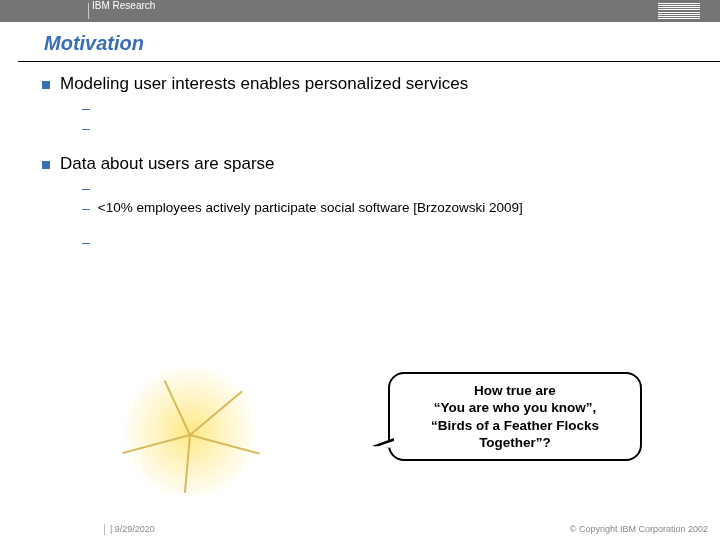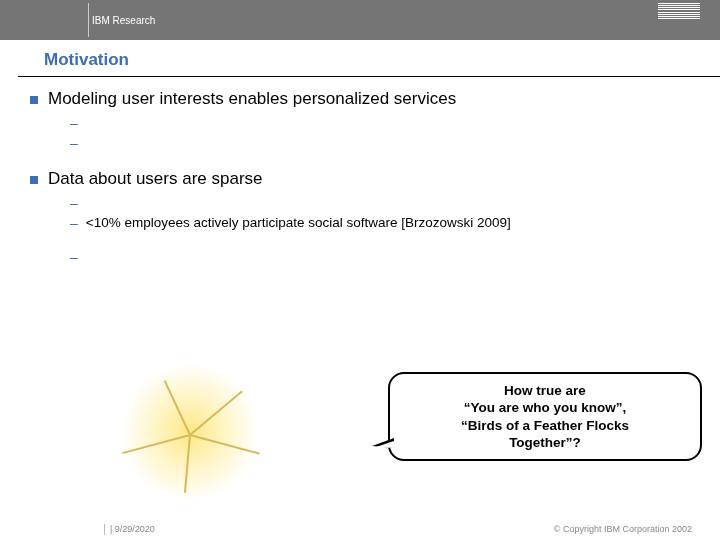--- a/index.html
+++ b/index.html
@@ -5,24 +5,23 @@
   * { margin: 0; padding: 0; box-sizing: border-box; }
   body {
     width: 720px;
     height: 540px;
     font-family: Arial, Helvetica, sans-serif;
     background: #fff;
     position: relative;
     overflow: hidden;
   }
   .header {
-    height: 40px;
+    height: 22px;
     background: #757575;
     display: flex;
-    align-items: center;
     padding-left: 92px;
     position: relative;
   }
   .header-divider {
     position: absolute;
     left: 88px;
     top: 3px;
     bottom: 3px;
     width: 1px;
     background: #ccc;
@@ -43,31 +42,33 @@
   }
   .ibm-logo .bar {
     height: 1px;
     background: #fff;
   }
   .title-area {
     padding: 10px 0 4px 44px;
   }
   .title {
     color: #3b6eb5;
-    font-size: 17px;
+    font-size: 20px;
     font-weight: bold;
+    font-style: italic;
   }
   .title-underline {
     height: 1px;
     background: #000;
     margin-top: 2px;
     margin-left: 18px;
   }
   .content {
     padding: 12px 30px 0 30px;
+    margin-left: 12px;
   }
   .bullet-main {
     display: flex;
     align-items: flex-start;
     margin-bottom: 6px;
   }
   .bullet-main .sq {
     width: 8px;
     height: 8px;
     background: #3b6eb5;
@@ -124,21 +125,21 @@
   .line {
     position: absolute;
     background: #d8b85a;
     height: 2px;
     transform-origin: 0 50%;
   }
   .callout {
     position: absolute;
     left: 388px;
     top: 372px;
-    width: 314px;
+    width: 254px;
     background: #fff;
     border: 2px solid #000;
     border-radius: 16px;
     padding: 8px 10px;
     text-align: center;
     font-size: 13.5px;
     font-weight: bold;
     line-height: 1.28;
   }
   .callout-tail {
@@ -160,21 +161,21 @@
     border-bottom: 1px solid transparent;
     border-right: 18px solid #fff;
   }
   .footer {
     position: absolute;
     bottom: 6px;
     left: 0;
     right: 0;
     display: flex;
     justify-content: space-between;
-    padding: 0 28px 0 110px;
+    padding: 0 12px 0 110px;
     font-size: 9px;
     color: #888;
   }
   .footer-divider {
     position: absolute;
     left: 104px;
     bottom: 5px;
     width: 1px;
     height: 11px;
     background: #bbb;

